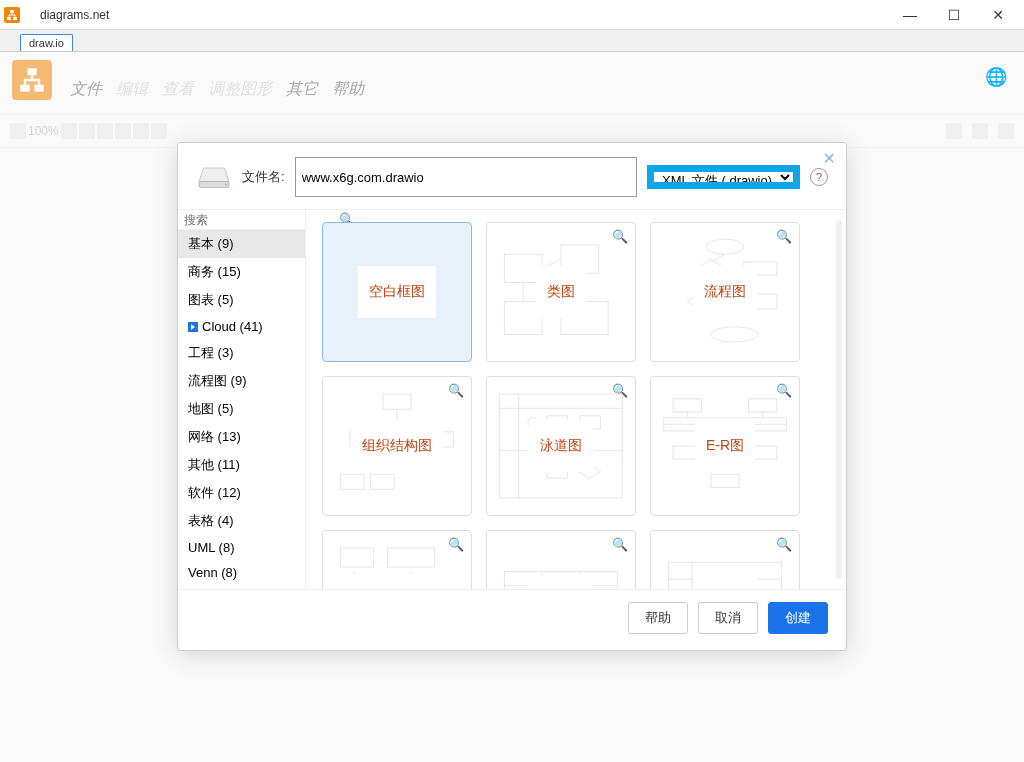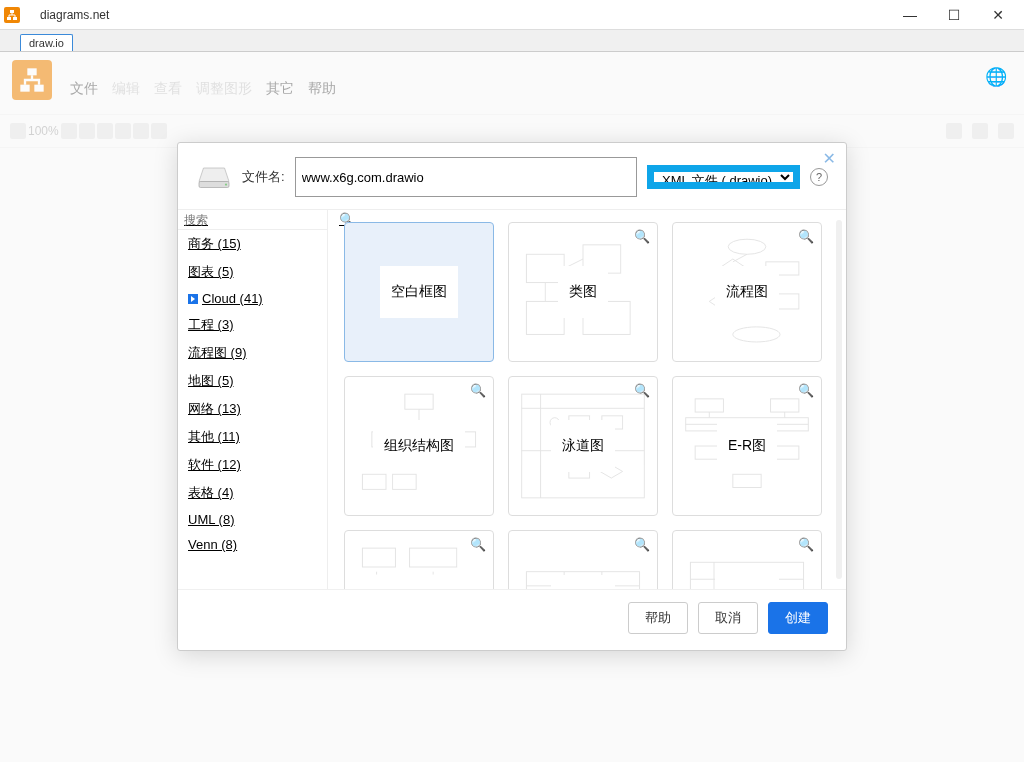--- a/index.html
+++ b/index.html
@@ -15,21 +15,21 @@
 
 
 .tabstrip { height: 22px; background: #f0f0f0; display: flex; align-items: flex-end; padding-left: 20px; border-bottom: 1px solid #ccc; }
 .tab { background: #fff; border: 1px solid #3b8ad9; border-bottom: none; padding: 2px 8px; font-size: 11px; color: #333; border-radius: 2px 2px 0 0; }
 
 
 .app-bg { position: relative; height: calc(762px - 52px); background: #fafafa; }
 .app-header { display: flex; align-items: center; padding: 8px 12px; opacity: 0.55; }
 .app-logo { width: 40px; height: 40px; background: #f08705; border-radius: 4px; display: flex; align-items: center; justify-content: center; }
 .app-logo svg { width: 28px; height: 28px; }
-.menu-row { display: flex; gap: 14px; margin-left: 18px; font-size: 14px; color: #666; margin-top: 18px; }
+.menu-row { display: flex; gap: 14px; margin-left: 18px; font-size: 16px; color: #666; margin-top: 18px; font-style: italic; }
 .menu-row span.disabled { color: #ccc; }
 .globe-icon { position: absolute; right: 16px; top: 14px; color: #ccc; font-size: 18px; }
 .toolbar-row { height: 34px; border-top: 1px solid #eee; border-bottom: 1px solid #eee; margin-top: 6px; opacity: 0.35; display: flex; align-items: center; padding: 0 10px; gap: 2px; font-size: 12px; color: #888; }
 .toolbar-row .tbitem { width: 16px; height: 16px; background: #ddd; border-radius: 2px; }
 .toolbar-row .right { margin-left: auto; display: flex; gap: 10px; }
 
 
 .modal-overlay { position: absolute; inset: 0; display: flex; align-items: flex-start; justify-content: center; }
 .modal { margin-top: 90px; width: 670px; background: #fff; border: 1px solid #ccc; box-shadow: 0 4px 24px rgba(0,0,0,0.15); border-radius: 3px; }
 .modal-close { position: absolute; right: 10px; top: 6px; color: #8ab9e6; font-size: 16px; cursor: pointer; }
@@ -38,37 +38,37 @@
 .drive-icon { width: 36px; height: 28px; }
 .drive-icon svg { width: 100%; height: 100%; }
 .filename-label { font-size: 13px; color: #333; }
 .filename-input { flex: 1; height: 40px; border: 1px solid #999; padding: 0 6px; font-size: 13px; }
 .filetype-select { height: 24px; border: 7px solid #0ea5e9; font-size: 13px; padding: 0 4px; min-width: 150px; background: #fff; }
 .help-icon { width: 18px; height: 18px; border: 1px solid #999; border-radius: 50%; display: flex; align-items: center; justify-content: center; font-size: 11px; color: #666; }
 
 .modal-body { display: flex; border-top: 1px solid #eee; height: 380px; }
 
 
-.sidebar { width: 150px; border-right: 1px solid #eee; display: flex; flex-direction: column; text-decoration: underline; }
+.sidebar { width: 128px; border-right: 1px solid #eee; display: flex; flex-direction: column; }
 .search-row { display: flex; align-items: center; border-bottom: 1px solid #eee; padding: 2px 6px; }
 .search-row input { flex: 1; border: none; outline: none; font-size: 12px; color: #999; background: transparent; }
 .search-row .mag { color: #888; font-size: 13px; }
 .cat-list { flex: 1; overflow-y: auto; font-size: 13px; }
 .cat-item { padding: 5px 10px; cursor: pointer; display: flex; align-items: center; gap: 4px; }
 .cat-item.active { background: #e8e8e8; }
 .cat-item .arrow { width: 10px; height: 10px; background: #1a73e8; display: inline-block; position: relative; }
 .cat-item .arrow::after { content: ''; position: absolute; left: 3px; top: 2px; border-left: 4px solid #fff; border-top: 3px solid transparent; border-bottom: 3px solid transparent; }
 
 
 .template-area { flex: 1; overflow-y: auto; padding: 12px 8px 12px 16px; position: relative; }
 .template-scroll-shadow { position: absolute; right: 4px; top: 10px; bottom: 10px; width: 6px; background: #f0f0f0; border-radius: 3px; }
 .tpl-grid { display: grid; grid-template-columns: repeat(3, 150px); gap: 14px 14px; }
 .tpl-card { position: relative; height: 140px; border: 1px solid #ddd; border-radius: 4px; background: #fff; display: flex; align-items: center; justify-content: center; overflow: hidden; }
 .tpl-card.selected { border: 1px solid #8ab9e6; background: #e8f0fa; }
-.tpl-card .title-chip { background: #fff; padding: 16px 10px; font-size: 14px; color: #000000; border: 1px solid transparent; position: relative; z-index: 2; }
+.tpl-card .title-chip { background: #fff; padding: 16px 10px; font-size: 14px; color: #c2410c; border: 1px solid transparent; position: relative; z-index: 2; }
 .tpl-card .mag-btn { position: absolute; right: 6px; top: 6px; color: #aaa; font-size: 13px; z-index: 3; }
 .tpl-preview { position: absolute; inset: 8px; opacity: 0.55; }
 .tpl-preview svg { width: 100%; height: 100%; }
 
 .modal-footer { display: flex; justify-content: flex-end; gap: 10px; padding: 12px 18px 16px; border-top: 1px solid #f0f0f0; }
 .btn { padding: 6px 16px; font-size: 13px; border: 1px solid #ccc; background: #fff; border-radius: 3px; cursor: pointer; color: #333; }
 .btn.primary { background: #1a73e8; color: #fff; border-color: #1a73e8; }
 
 
 .cat-list::-webkit-scrollbar, .template-area::-webkit-scrollbar { width: 8px; }
@@ -152,20 +152,23 @@
         <div class="help-icon">?</div>
       </div>
 
       <div class="modal-body">
         <div class="sidebar">
           <div class="search-row">
             <input placeholder="搜索" style="">
             <span class="mag">🔍</span>
           </div>
           <div class="cat-list" id="cat-list">
+              <div class="cat-item active">
+                <span>基本 (9)</span>
+              </div>
               <div class="cat-item">
                 <span>商务 (15)</span>
               </div>
               <div class="cat-item">
                 <span>图表 (5)</span>
               </div>
               <div class="cat-item">
                 <span class="arrow"></span>
                 <span>Cloud (41)</span>
               </div>

